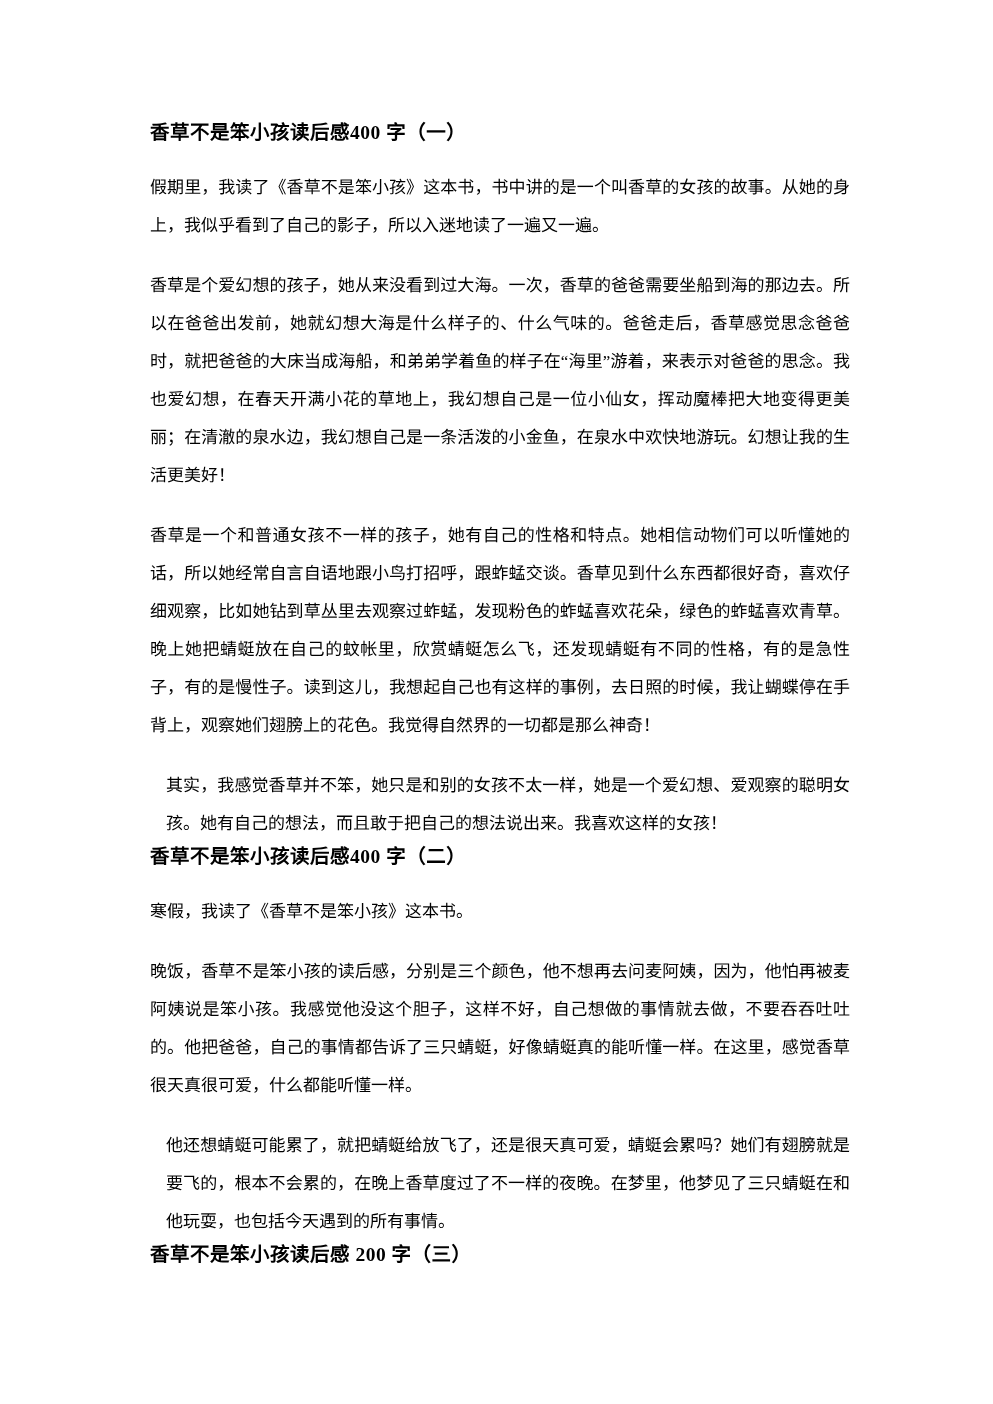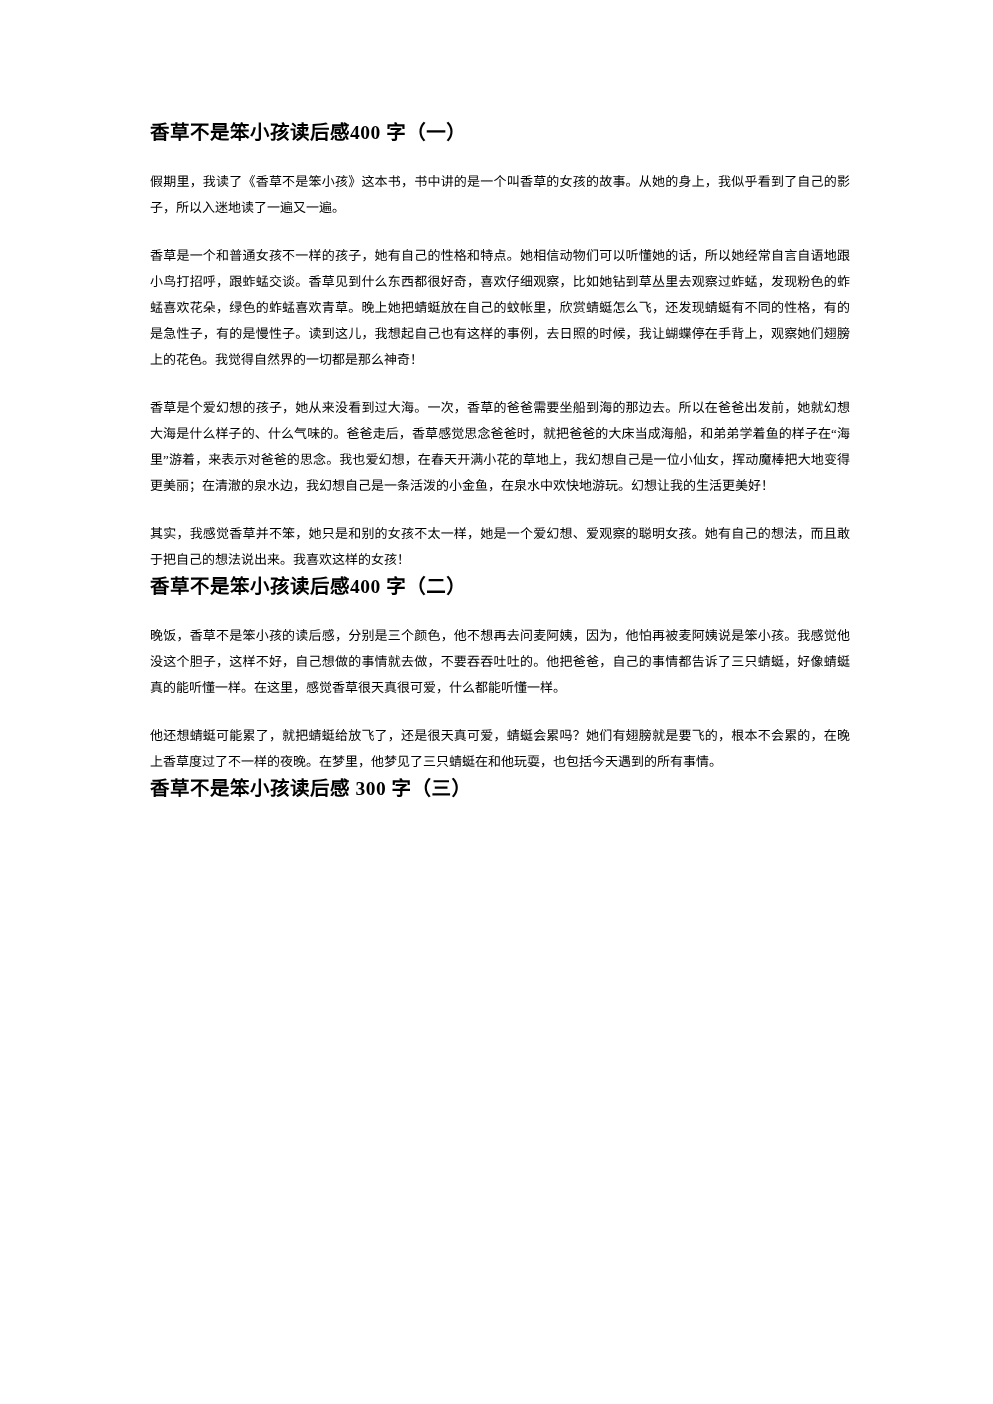--- a/index.html
+++ b/index.html
@@ -26,47 +26,48 @@
   }
   .doc-heading {
     font-size: 19.5px;
     font-weight: bold;
     line-height: 28px;
     margin: 0 0 22px 0;
     letter-spacing: 0.5px;
     white-space: pre-wrap;
   }
   .doc-para {
-    font-size: 13px;
+    font-size: 17px;
     font-weight: normal;
-    line-height: 26px;
+    line-height: 38px;
     margin: 0 0 22px 0;
     text-align: justify;
     text-justify: inter-ideograph;
     word-break: normal;
     overflow-wrap: break-word;
   }
-  .doc-para:last-child { margin-bottom: 0; }
+  .doc-para:last-child { margin-bottom: 0; margin-left: 16px; }
 </style>
 </head>
 <body>
 
 <main class="page">
 
   <section class="doc-section">
     <h2 class="doc-heading">香草不是笨小孩读后感400 字（一）</h2>
     <p class="doc-para">假期里，我读了《香草不是笨小孩》这本书，书中讲的是一个叫香草的女孩的故事。从她的身上，我似乎看到了自己的影子，所以入迷地读了一遍又一遍。</p>
+    <p class="doc-para">香草是个爱幻想的孩子，她从来没看到过大海。一次，香草的爸爸需要坐船到海的那边去。所以在爸爸出发前，她就幻想大海是什么样子的、什么气味的。爸爸走后，香草感觉思念爸爸时，就把爸爸的大床当成海船，和弟弟学着鱼的样子在“海里”游着，来表示对爸爸的思念。我也爱幻想，在春天开满小花的草地上，我幻想自己是一位小仙女，挥动魔棒把大地变得更美丽；在清澈的泉水边，我幻想自己是一条活泼的小金鱼，在泉水中欢快地游玩。幻想让我的生活更美好！</p>
     <p class="doc-para">香草是一个和普通女孩不一样的孩子，她有自己的性格和特点。她相信动物们可以听懂她的话，所以她经常自言自语地跟小鸟打招呼，跟蚱蜢交谈。香草见到什么东西都很好奇，喜欢仔细观察，比如她钻到草丛里去观察过蚱蜢，发现粉色的蚱蜢喜欢花朵，绿色的蚱蜢喜欢青草。晚上她把蜻蜓放在自己的蚊帐里，欣赏蜻蜓怎么飞，还发现蜻蜓有不同的性格，有的是急性子，有的是慢性子。读到这儿，我想起自己也有这样的事例，去日照的时候，我让蝴蝶停在手背上，观察她们翅膀上的花色。我觉得自然界的一切都是那么神奇！</p>
-    <p class="doc-para">香草是个爱幻想的孩子，她从来没看到过大海。一次，香草的爸爸需要坐船到海的那边去。所以在爸爸出发前，她就幻想大海是什么样子的、什么气味的。爸爸走后，香草感觉思念爸爸时，就把爸爸的大床当成海船，和弟弟学着鱼的样子在“海里”游着，来表示对爸爸的思念。我也爱幻想，在春天开满小花的草地上，我幻想自己是一位小仙女，挥动魔棒把大地变得更美丽；在清澈的泉水边，我幻想自己是一条活泼的小金鱼，在泉水中欢快地游玩。幻想让我的生活更美好！</p>
     <p class="doc-para">其实，我感觉香草并不笨，她只是和别的女孩不太一样，她是一个爱幻想、爱观察的聪明女孩。她有自己的想法，而且敢于把自己的想法说出来。我喜欢这样的女孩！</p>
   </section>
 
   <section class="doc-section">
     <h2 class="doc-heading">香草不是笨小孩读后感400 字（二）</h2>
+    <p class="doc-para">寒假，我读了《香草不是笨小孩》这本书。</p>
     <p class="doc-para">晚饭，香草不是笨小孩的读后感，分别是三个颜色，他不想再去问麦阿姨，因为，他怕再被麦阿姨说是笨小孩。我感觉他没这个胆子，这样不好，自己想做的事情就去做，不要吞吞吐吐的。他把爸爸，自己的事情都告诉了三只蜻蜓，好像蜻蜓真的能听懂一样。在这里，感觉香草很天真很可爱，什么都能听懂一样。</p>
     <p class="doc-para">他还想蜻蜓可能累了，就把蜻蜓给放飞了，还是很天真可爱，蜻蜓会累吗？她们有翅膀就是要飞的，根本不会累的，在晚上香草度过了不一样的夜晚。在梦里，他梦见了三只蜻蜓在和他玩耍，也包括今天遇到的所有事情。</p>
   </section>
 
   <section class="doc-section">
-    <h2 class="doc-heading">香草不是笨小孩读后感 300 字（三）</h2>
+    <h2 class="doc-heading">香草不是笨小孩读后感 200 字（三）</h2>
   </section>
 
 </main>
 
 </body></html>

